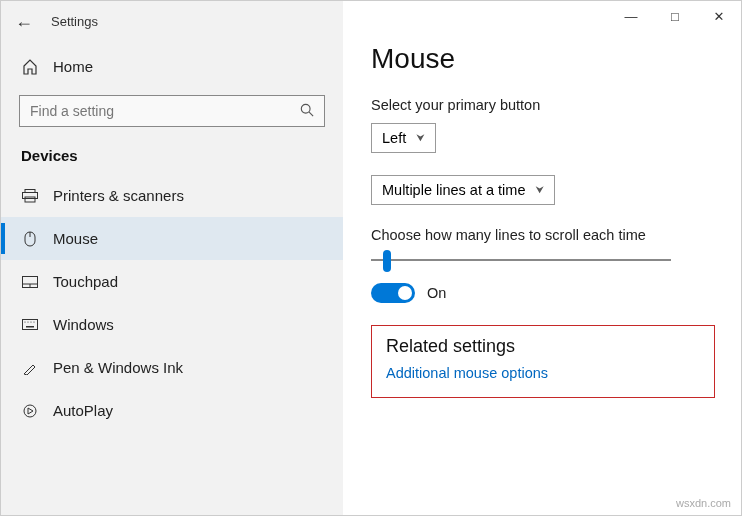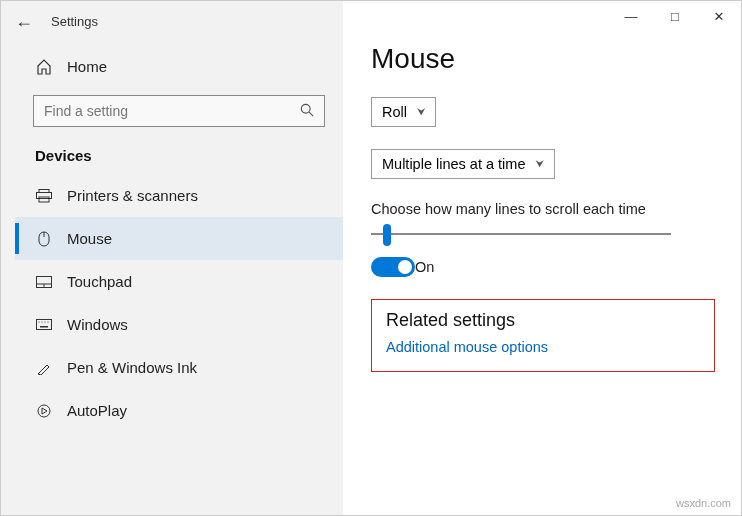--- a/index.html
+++ b/index.html
@@ -5,21 +5,21 @@
 * { box-sizing: border-box; margin: 0; padding: 0; font-family: "Segoe UI", Arial, sans-serif; }
 body { width: 742px; height: 516px; overflow: hidden; background: #fff; position: relative; }
 
 .window { display: flex; width: 100%; height: 100%; border: 1px solid #ccc; }
 
 .sidebar { width: 342px; background: #f2f2f2; height: 100%; overflow: hidden; position: relative; }
 .titlebar { display: flex; align-items: center; padding: 10px 14px 6px 14px; gap: 18px; }
 .back-arrow { font-size: 18px; color: #333; cursor: pointer; }
 .app-title { font-size: 13px; color: #333; }
 
-.sidebar-inner { padding: 10px 0 0 14px; }
+.sidebar-inner { padding: 10px 0 0 0; }
 .home-row { display: flex; align-items: center; gap: 14px; padding: 10px 20px; cursor: pointer; }
 .home-row .icon { width: 18px; display: flex; justify-content: center; }
 .home-row span.label { font-size: 15px; color: #222; }
 
 .search-wrap { padding: 10px 18px 16px 18px; }
 .search-box { display: flex; align-items: center; border: 1px solid #888; background: rgba(255,255,255,0.5); height: 32px; padding: 0 10px; }
 .search-box input { flex: 1; border: none; background: transparent; font-size: 14px; color: #666; outline: none; }
 .search-box input::placeholder { color: #777; }
 .search-icon { color: #555; font-size: 14px; }
 
@@ -40,21 +40,21 @@
 .setting-group { margin-bottom: 22px; }
 .setting-label { font-size: 14.5px; color: #222; margin-bottom: 10px; }
 
 .select-box { display: inline-flex; align-items: center; border: 1px solid #999; padding: 6px 10px; font-size: 14.5px; gap: 10px; cursor: pointer; background: #fff; }
 .select-box.wide { min-width: 180px; justify-content: flex-start; }
 .chev { font-size: 10px; color: #555; }
 
 .slider-track { width: 300px; height: 2px; background: #888; position: relative; margin-top: 16px; }
 .slider-thumb { position: absolute; left: 12px; top: -9px; width: 8px; height: 22px; border-radius: 4px; background: #0078d7; cursor: pointer; }
 
-.toggle-row { display: flex; align-items: center; gap: 0; }
+.toggle-row { display: flex; align-items: center; gap: 12px; }
 .toggle { width: 44px; height: 20px; border-radius: 10px; background: #0078d7; position: relative; cursor: pointer; }
 .toggle .knob { position: absolute; right: 3px; top: 3px; width: 14px; height: 14px; border-radius: 50%; background: #fff; }
 .toggle-label { font-size: 14.5px; color: #222; }
 
 .related-box { border: 1px solid #c62828; padding: 10px 14px 16px 14px; margin-top: 4px; width: 344px; }
 .related-title { font-size: 18px; font-weight: 500; color: #111; margin-bottom: 8px; }
 .related-link { font-size: 14.5px; color: #0067c0; cursor: pointer; }
 
 .watermark { position: absolute; bottom: 6px; right: 10px; font-size: 11px; color: #aaa; }
 </style>
@@ -166,22 +166,23 @@
 
     <div class="winctrls">
       <div>—</div>
       <div>□</div>
       <div>✕</div>
     </div>
 
     <h1 class="page-title">Mouse</h1>
 
     <div class="setting-group">
+      <div class="setting-label">Select your primary button</div>
       <div class="select-box">
-        <span>Roll</span>
+        <span>Left</span>
         <span class="chev">⮟</span>
       </div>
     </div>
 
     <div class="setting-group">
       <div class="select-box wide">
         <span>Multiple lines at a time</span>
         <span class="chev">⮟</span>
       </div>
     </div>

